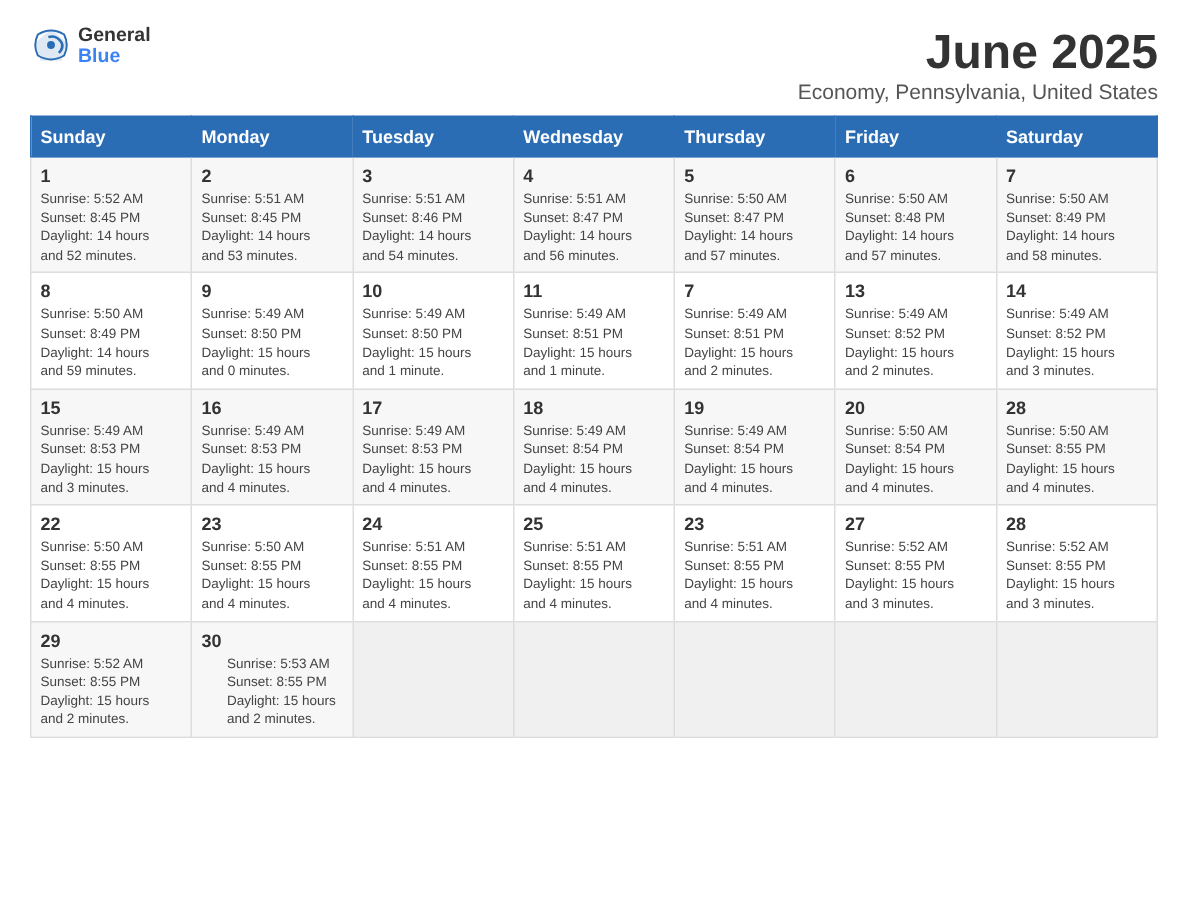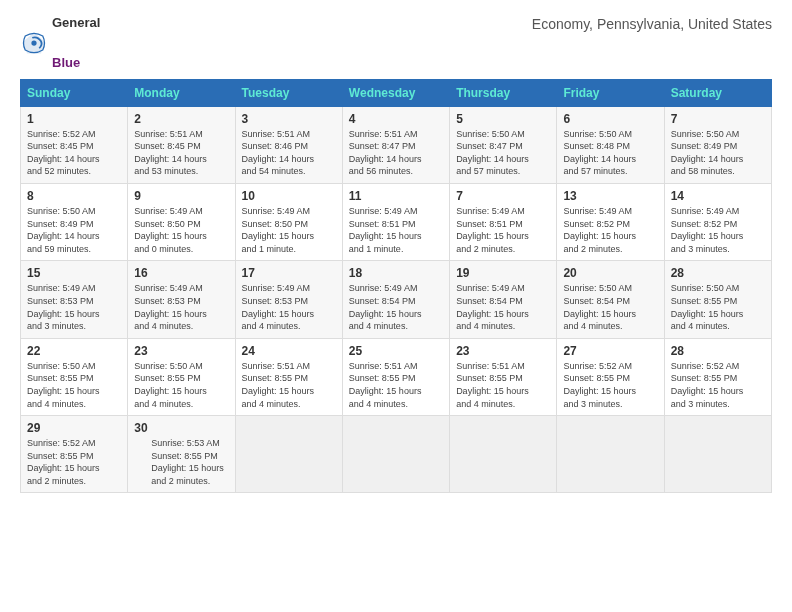--- a/index.html
+++ b/index.html
@@ -20,24 +20,23 @@
       display: flex;
       align-items: center;
       gap: 4px;
     }
     .logo-text {
       display: flex;
       flex-direction: column;
       font-size: 13px;
       font-weight: bold;
       line-height: 1.1;
-      gap: 26px;
     }
     .logo-general { color: #333; }
-    .logo-blue { color: #701a75; }
+    .logo-blue { color: #3b82f6; }
     .logo-icon {
       width: 28px;
       height: 28px;
     }
     .title-block {
       text-align: right;
     }
     .month-title {
       font-size: 32px;
       font-weight: bold;
@@ -48,21 +47,21 @@
       color: #555;
       padding-left: 32px;
     }
     table {
       width: 100%;
       border-collapse: collapse;
       border: 1px solid #ccc;
     }
     thead tr th {
       background-color: #2a6db5;
-      color: #5eead4;
+      color: #ffffff;
       font-size: 12px;
       font-weight: bold;
       padding: 6px 6px;
       text-align: left;
       border: 1px solid #2a6db5;
     }
     tbody tr td {
       vertical-align: top;
       padding: 5px 6px;
       font-size: 9.5px;
@@ -104,20 +103,21 @@
       <path d="M6 8 Q16 2 26 8 Q30 16 26 24 Q16 30 6 24 Q2 16 6 8Z" fill="none" stroke="#2a6db5" stroke-width="1.5"></path>
       <path d="M14 10 Q20 8 24 14 Q26 18 22 22" fill="none" stroke="#2a6db5" stroke-width="2"></path>
       <circle cx="16" cy="16" r="3" fill="#2a6db5"></circle>
     </svg>
     <div class="logo-text">
       <span class="logo-general">General</span>
       <span class="logo-blue">Blue</span>
     </div>
   </div>
   <div class="title-block">
+    <div class="month-title">June 2025</div>
     <div class="location-title">Economy, Pennsylvania, United States</div>
   </div>
 </div>
 
 <table>
   <thead>
     <tr>
     <th>Sunday</th>
         <th>Monday</th>
         <th>Tuesday</th>

